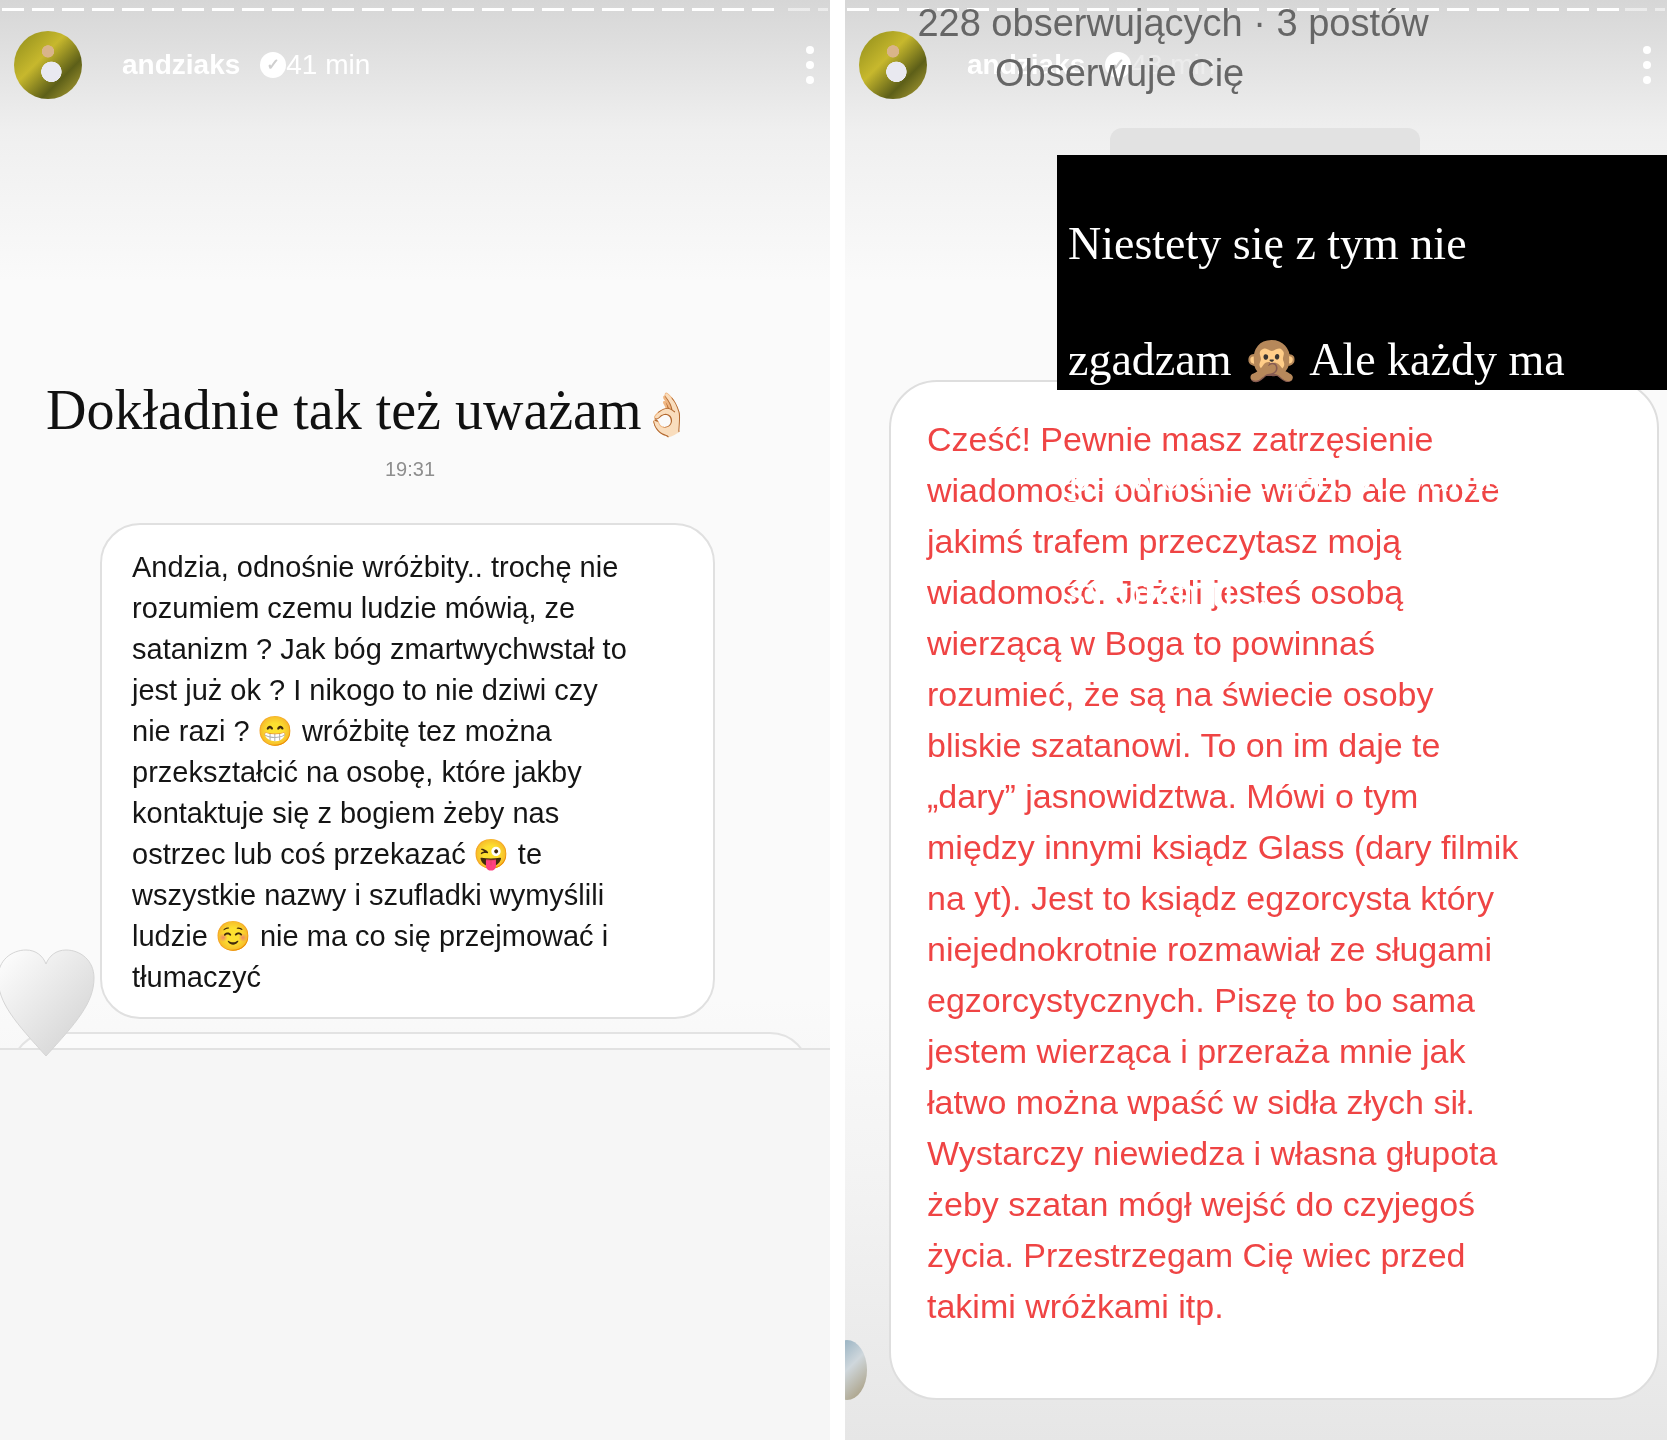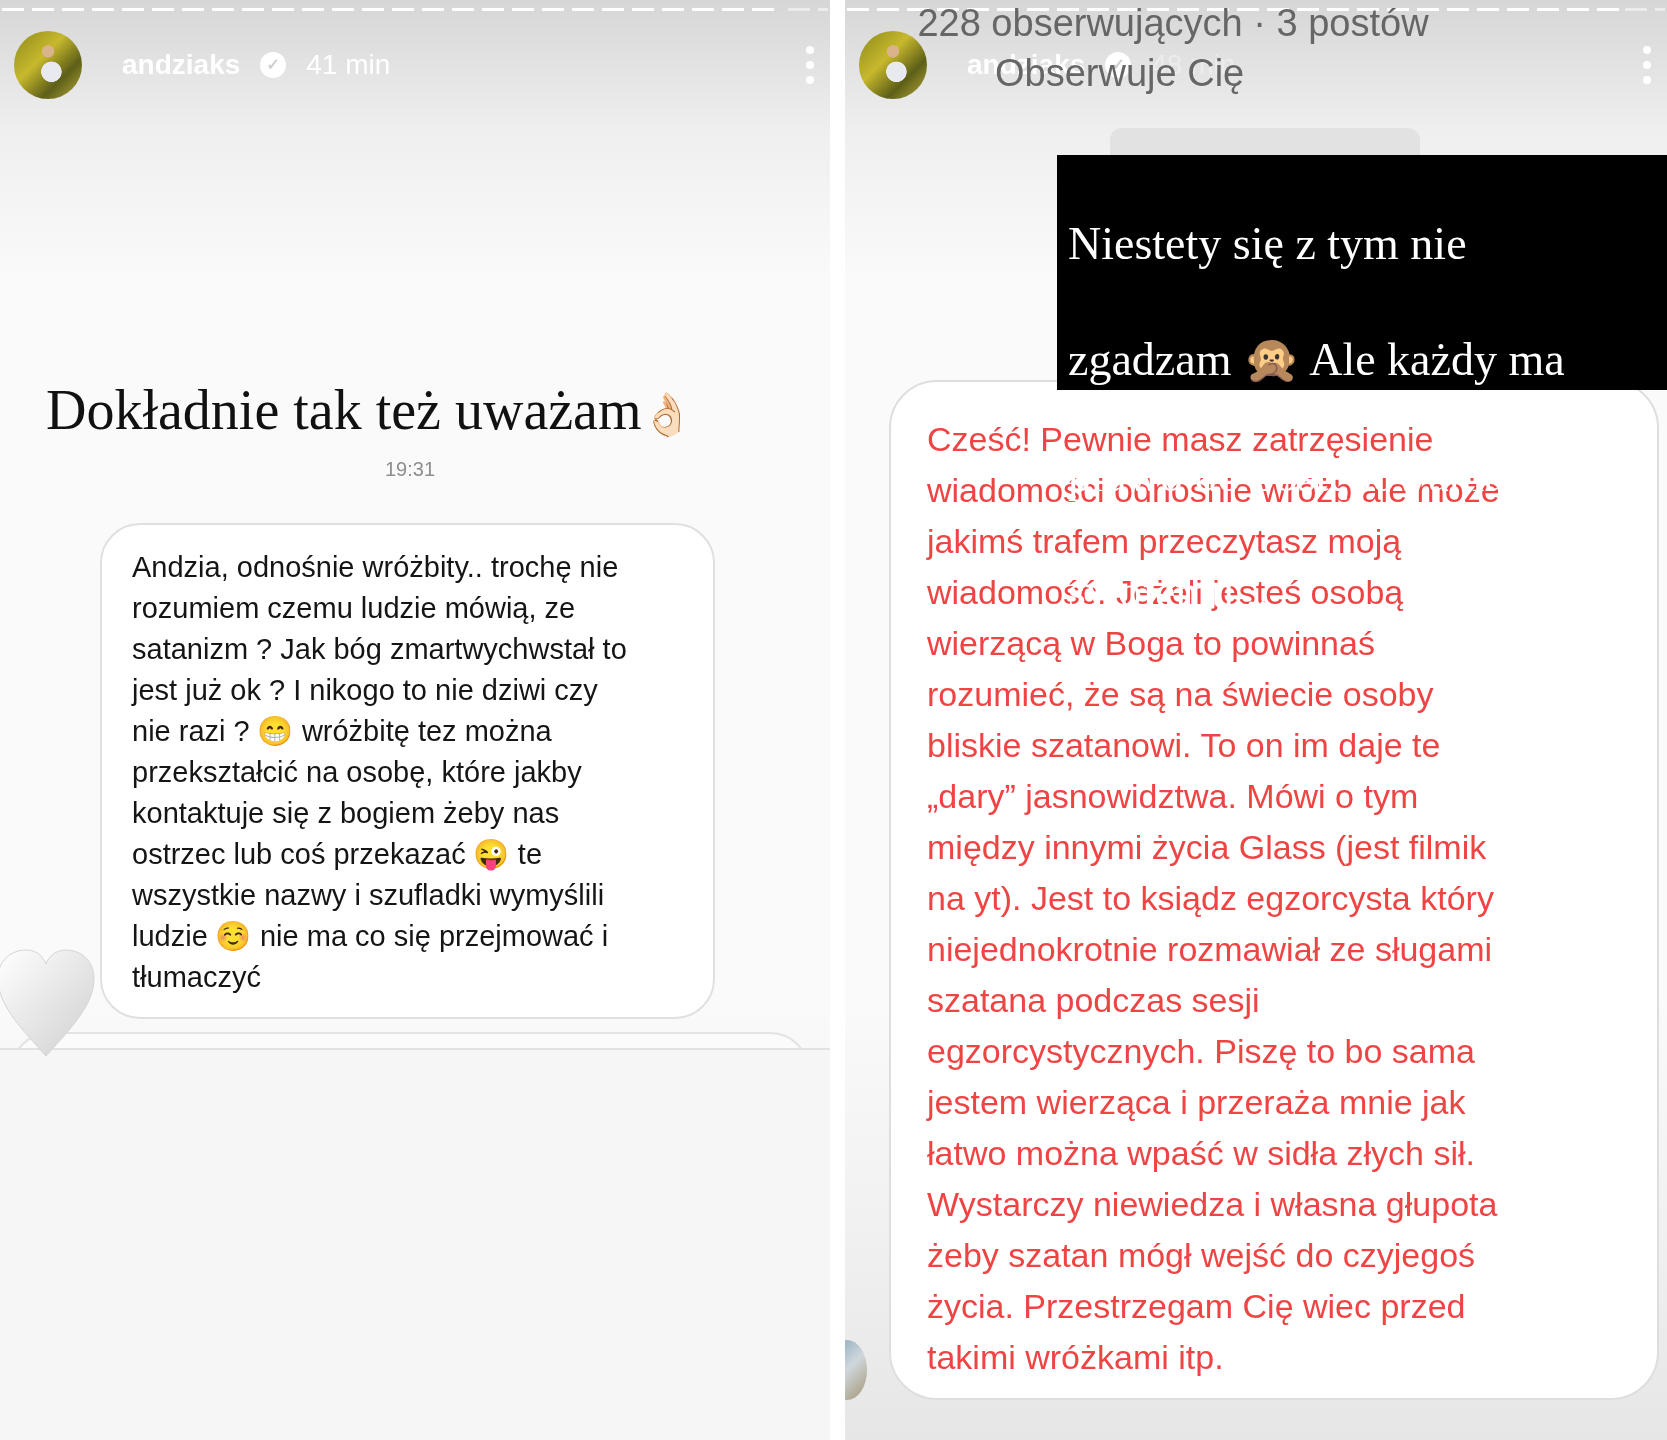--- a/index.html
+++ b/index.html
@@ -17,21 +17,21 @@
   .progress .seg.dim { flex: 0 0 40px; opacity: .5; }
 
   .header { position: absolute; top: 30px; left: 14px; height: 70px; right: 14px; display: flex; align-items: center; }
   .avatar { width: 68px; height: 68px; border-radius: 50%;
             background: radial-gradient(circle at 55% 60%, #e9e9f0 0 18%, transparent 19%),
                         radial-gradient(circle at 50% 30%, #d9b48a 0 10%, transparent 11%),
                         linear-gradient(135deg, #8c8a1a, #c7b82d 40%, #5d5f18 70%, #b9a93a); }
   .username { margin-left: 40px; color: #ffffff; font-weight: bold; font-size: 28px; }
   .verified { margin-left: 20px; width: 26px; height: 26px; border-radius: 50%; background: #ffffff;
               color: #cfcfcf; font-size: 16px; line-height: 26px; text-align: center; font-weight: bold; }
-  .time { margin-left: 20px; color: #ffffff; font-size: 28px; }
+  .time { color: #ffffff; font-size: 28px; }
   .menu { margin-left: auto; width: 12px; display: flex; flex-direction: column; gap: 7px; align-items: center; }
   .menu span { width: 8px; height: 8px; border-radius: 50%; background: #ffffff; }
 
   
   .big-quote { position: absolute; top: 378px; left: 46px; font-family: "Liberation Serif", serif;
                font-size: 56px; color: #111; white-space: nowrap; }
   .big-quote .emoji { font-size: 42px; }
   .stamp { position: absolute; top: 458px; left: 0; width: 820px; text-align: center; color: #8e8e8e; font-size: 20px; }
   .bubble-left { position: absolute; top: 523px; left: 100px; width: 615px; height: 496px;
                  background: #ffffff; border: 2px solid #e0e0e0; border-radius: 40px;
@@ -138,24 +138,23 @@
   <div class="bubble-right">
     <div style="height:0"></div>
     <p>Cześć! Pewnie masz zatrzęsienie</p>
     <p>wiadomości odnośnie wróżb ale może</p>
     <p>jakimś trafem przeczytasz moją</p>
     <p>wiadomość. Jeżeli jesteś osobą</p>
     <p>wierzącą w Boga to powinnaś</p>
     <p>rozumieć, że są na świecie osoby</p>
     <p>bliskie szatanowi. To on im daje te</p>
     <p>„dary” jasnowidztwa. Mówi o tym</p>
-    <p>między innymi życia Glass (jest filmik</p>
+    <p>między innymi ksiądz Glass (dary filmik</p>
     <p>na yt). Jest to ksiądz egzorcysta który</p>
     <p>niejednokrotnie rozmawiał ze sługami</p>
-    <p>szatana podczas sesji</p>
     <p>egzorcystycznych. Piszę to bo sama</p>
     <p>jestem wierząca i przeraża mnie jak</p>
     <p>łatwo można wpaść w sidła złych sił.</p>
     <p>Wystarczy niewiedza i własna głupota</p>
     <p>żeby szatan mógł wejść do czyjegoś</p>
     <p>życia. Przestrzegam Cię wiec przed</p>
     <p>takimi wróżkami itp.</p>
   </div>
 
   <div class="black-box">

